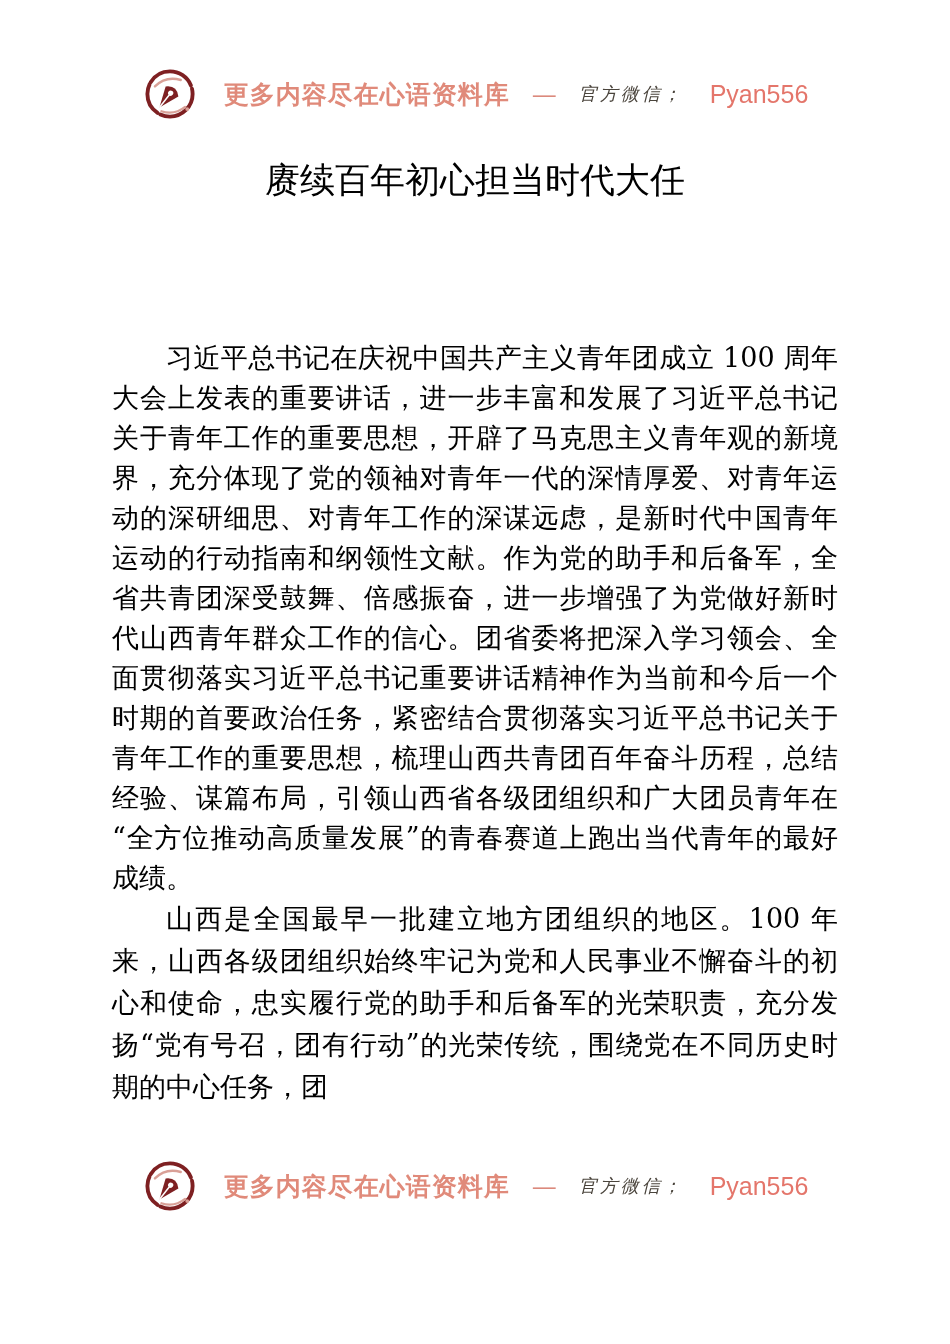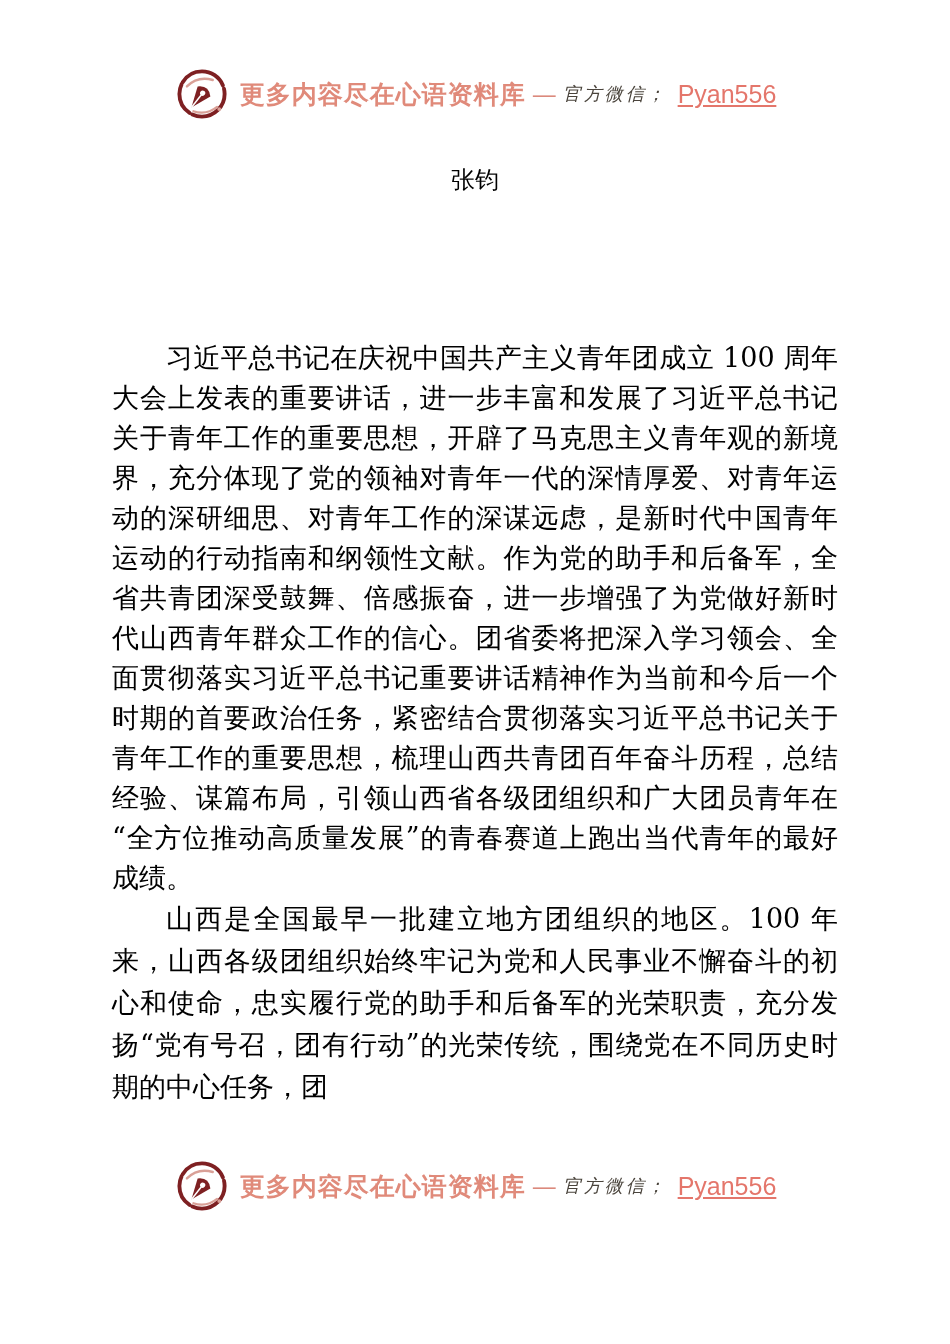--- a/index.html
+++ b/index.html
@@ -14,21 +14,21 @@
   }
 
   
   .watermark {
     position: absolute;
     left: 0;
     width: 100%;
     display: flex;
     align-items: center;
     justify-content: center;
-    gap: 10px;
+    gap: 26px;
     white-space: nowrap;
   }
   .watermark.header { top: 66px; }
   .watermark.footer { top: 1158px; }
   .wm-logo { width: 56px; height: 56px; flex: 0 0 auto; }
   .wm-brand {
     font-family: "DejaVu Serif", "Liberation Serif", serif;
     font-weight: bold;
     font-size: 25px;
     color: #e08a7a;
@@ -44,21 +44,20 @@
     font-style: italic;
     font-weight: normal;
     font-size: 18px;
     color: #4a443c;
     letter-spacing: 3px;
   }
   .wm-id {
     font-family: "Liberation Sans", "DejaVu Sans", sans-serif;
     font-size: 25px;
     color: #e4766b;
-    text-decoration: underline;
   }
 
   
   .title-block {
     position: absolute;
     top: 157px;
     left: 0;
     width: 100%;
     text-align: center;
   }
@@ -119,21 +118,21 @@
       </g>
       <circle cx="42" cy="40" r="1.8" fill="#d9a097"></circle>
     </svg>
     <span class="wm-brand">更多内容尽在心语资料库</span>
     <span class="wm-dash">—</span>
     <span class="wm-label">官方微信；</span>
     <span class="wm-id">Pyan556</span>
   </div>
 
   <div class="title-block">
-    <div class="author">张钧</div>
+    <div class="title-line">赓续百年初心担当时代大任</div>
   </div>
 
   <div class="body-text">
     <p class="para">习近平总书记在庆祝中国共产主义青年团成立 100 周年大会上发表的重要讲话，进一步丰富和发展了习近平总书记关于青年工作的重要思想，开辟了马克思主义青年观的新境界，充分体现了党的领袖对青年一代的深情厚爱、对青年运动的深研细思、对青年工作的深谋远虑，是新时代中国青年运动的行动指南和纲领性文献。作为党的助手和后备军，全省共青团深受鼓舞、倍感振奋，进一步增强了为党做好新时代山西青年群众工作的信心。团省委将把深入学习领会、全面贯彻落实习近平总书记重要讲话精神作为当前和今后一个时期的首要政治任务，紧密结合贯彻落实习近平总书记关于青年工作的重要思想，梳理山西共青团百年奋斗历程，总结经验、谋篇布局，引领山西省各级团组织和广大团员青年在“全方位推动高质量发展”的青春赛道上跑出当代青年的最好成绩。</p>
     <p class="para second">山西是全国最早一批建立地方团组织的地区。100 年来，山西各级团组织始终牢记为党和人民事业不懈奋斗的初心和使命，忠实履行党的助手和后备军的光荣职责，充分发扬“党有号召，团有行动”的光荣传统，围绕党在不同历史时期的中心任务，团</p>
   </div>
 
   <div class="watermark footer">
     <svg class="wm-logo" viewBox="0 0 52 52" aria-hidden="true">
       <circle cx="26" cy="26" r="21" fill="none" stroke="#7e2022" stroke-width="3.6" stroke-dasharray="42 3 30 2 46 3" stroke-linecap="round"></circle>

